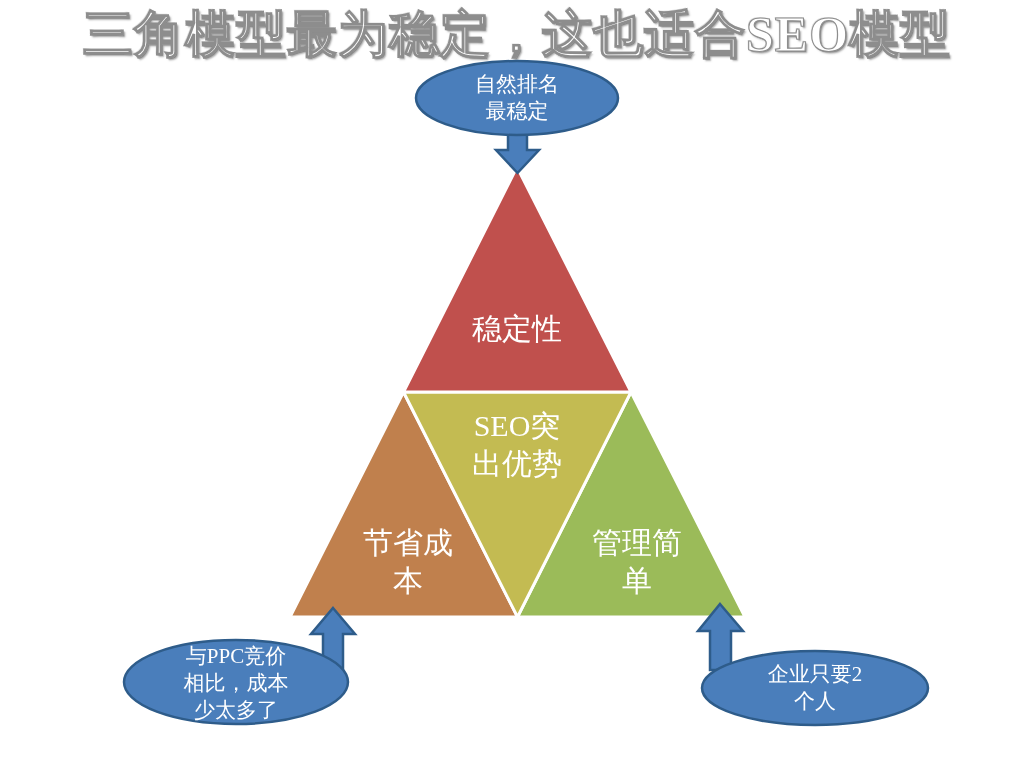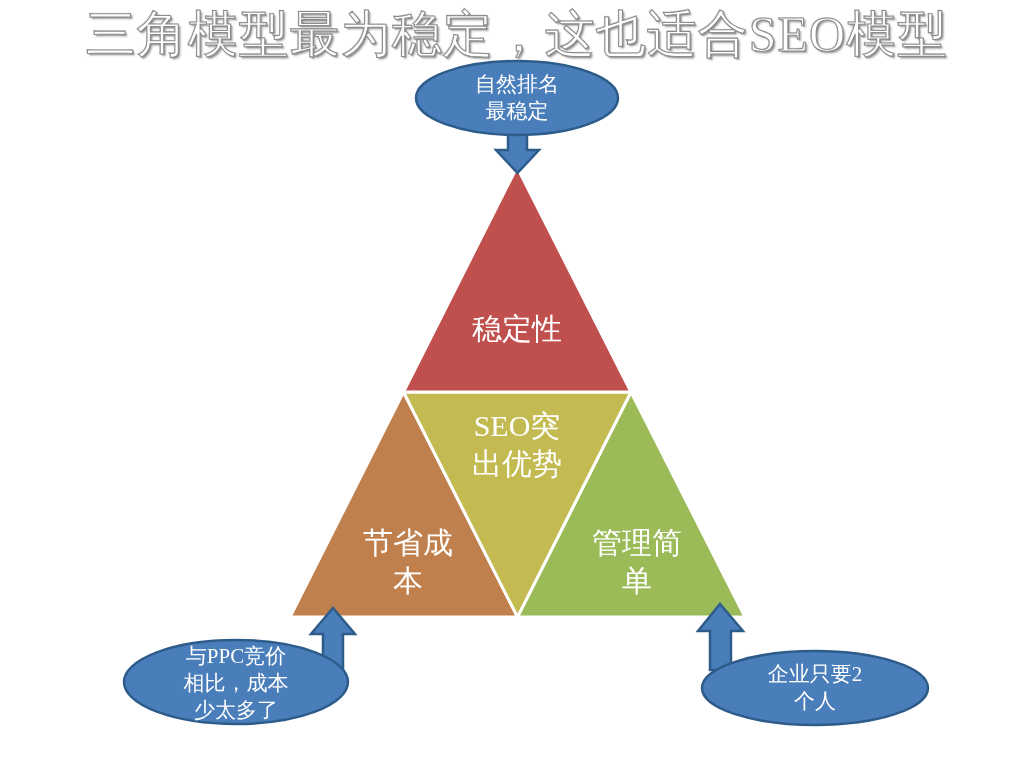--- a/index.html
+++ b/index.html
@@ -27,21 +27,21 @@
 
   
   #title {
     position: absolute;
     left: 0;
     top: 4px;
     width: 1034px;
     text-align: center;
     font-family: "Liberation Serif", "DejaVu Serif", serif;
     font-size: 50px;
-    font-weight: normal;
+    font-weight: bold;
     line-height: 60px;
     letter-spacing: 1px;
     color: #ffffff;
     white-space: nowrap;
     -webkit-text-stroke: 1.1px #8d8d8d;
     text-shadow:
        2px 2px 2px rgba(90,90,90,0.55),
        1px 1px 0px rgba(120,120,120,0.45),
       -1px -1px 0px rgba(170,170,170,0.35);
     user-select: none;

